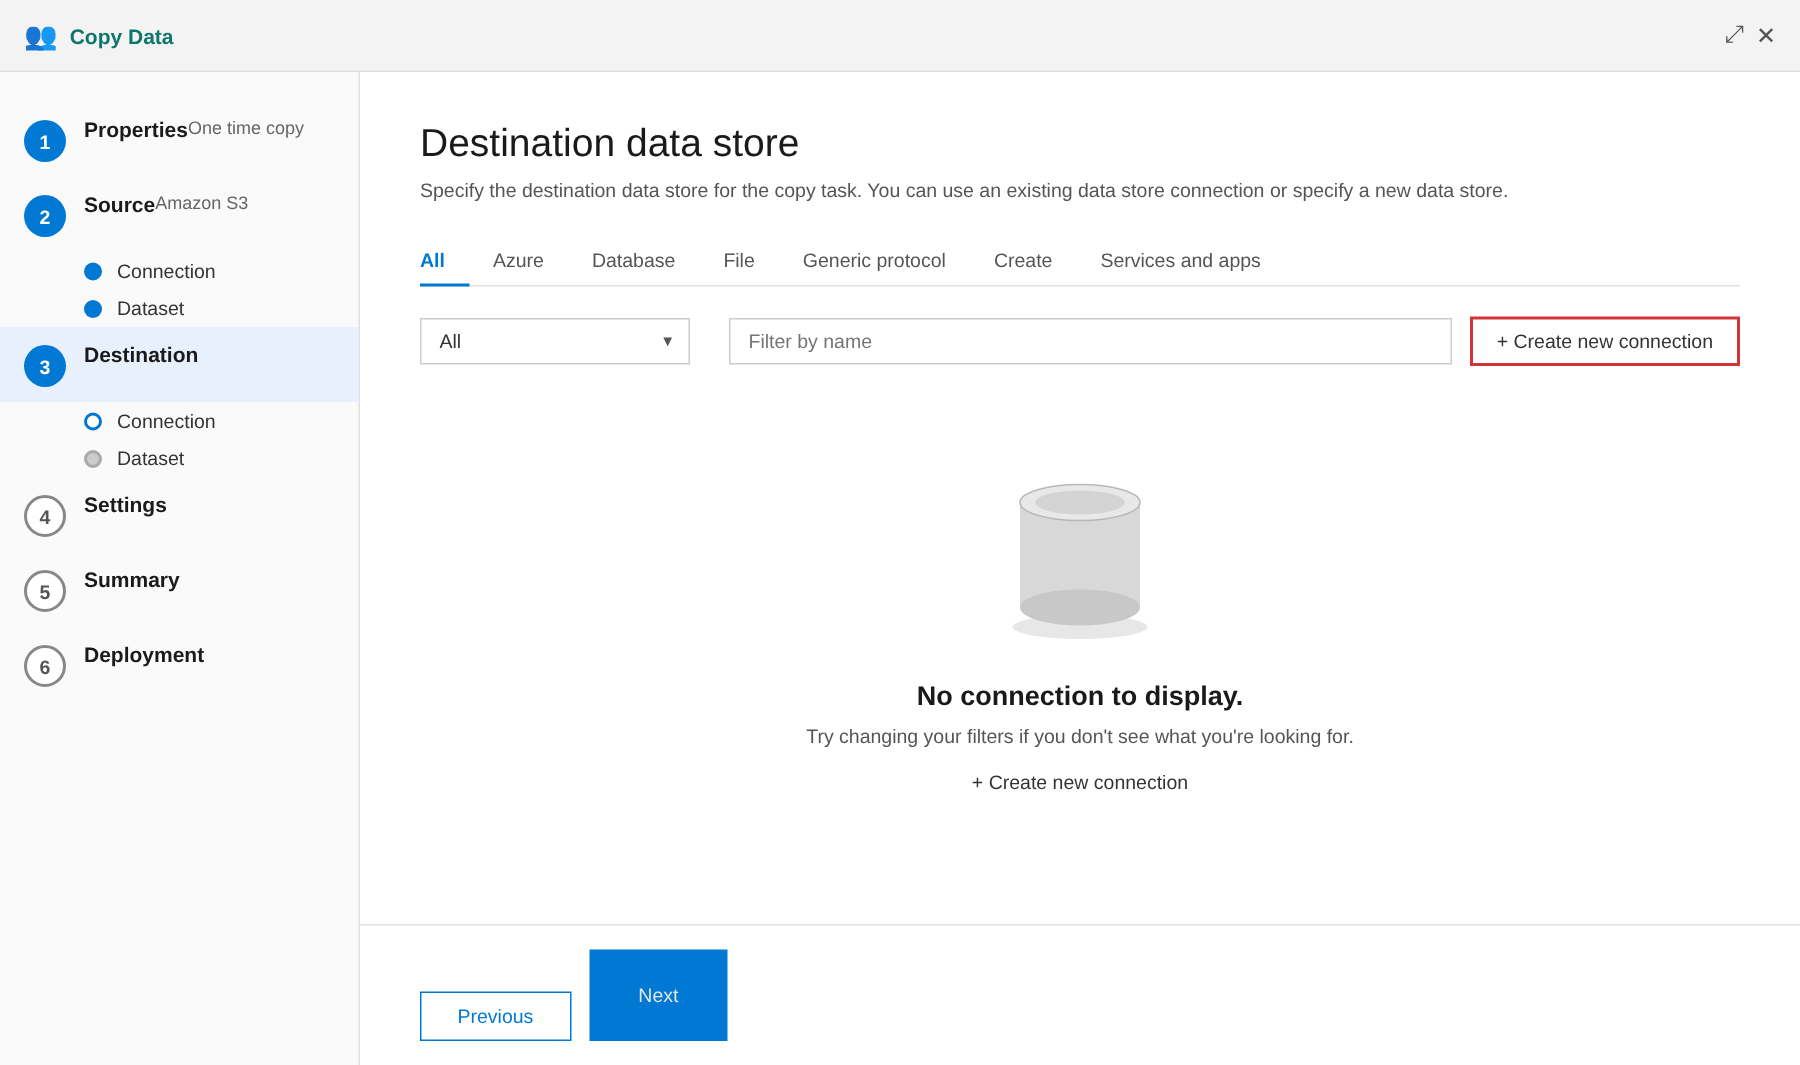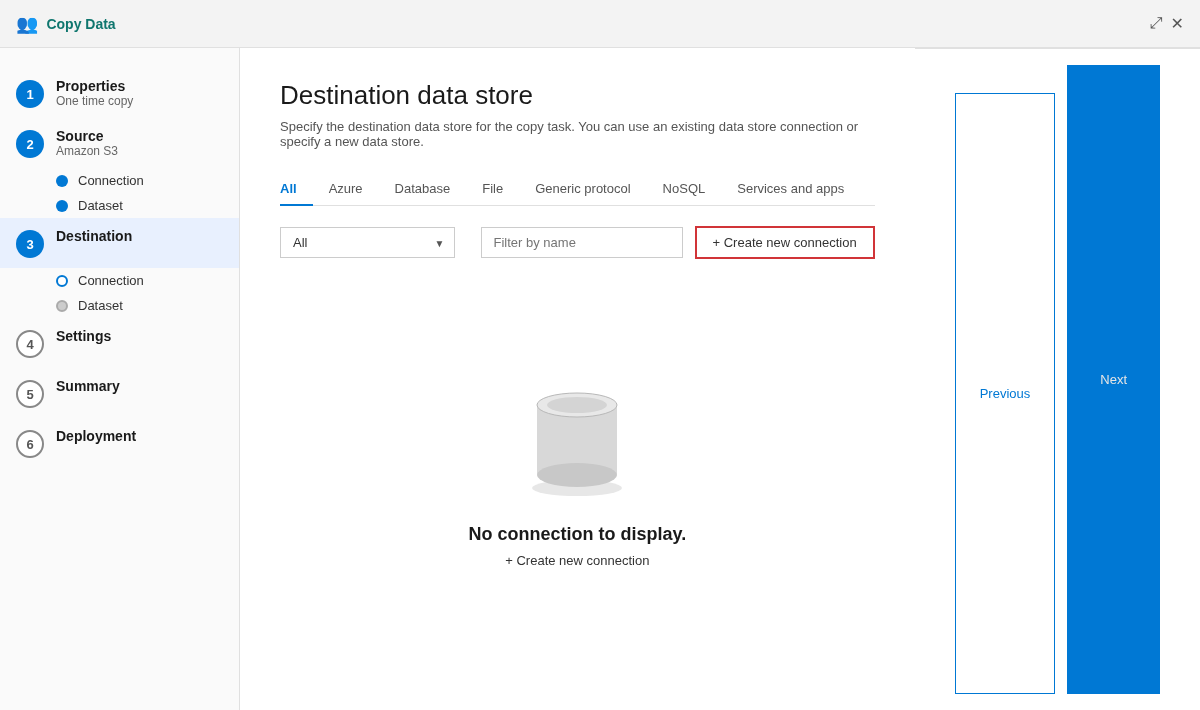--- a/index.html
+++ b/index.html
@@ -54,21 +54,21 @@
       font-size: 13px;
       font-weight: 600;
       margin-right: 12px;
       flex-shrink: 0;
       margin-top: 2px;
     }
     .step-circle.completed { background: #0078d4; color: white; }
     .step-circle.active-step { background: #0078d4; color: white; }
     .step-circle.inactive { background: white; color: #555; border: 2px solid #888; }
 
-    .step-labels { display: flex; flex-direction: column; }
+    .step-labels { display: flex; flex-direction: row; }
     .step-title { font-size: 14px; font-weight: 600; color: #1a1a1a; }
     .step-subtitle { font-size: 12px; color: #666; }
 
     .sub-items { padding-left: 56px; }
     .sub-item {
       display: flex;
       align-items: center;
       padding: 5px 0;
       font-size: 13px;
       color: #333;
@@ -323,32 +323,32 @@
 
     <div class="sidebar-item">
       <div class="step-circle inactive">6</div>
       <div class="step-labels">
         <span class="step-title">Deployment</span>
       </div>
     </div>
 
   </div>
 
-  <div style="flex:1; display:flex; flex-direction:row; background:white; overflow:hidden;">
+  <div style="flex:1; display:flex; flex-direction:column; background:white; overflow:hidden;">
     <div class="content-panel">
       <h1 class="page-title">Destination data store</h1>
       <p class="page-description">Specify the destination data store for the copy task. You can use an existing data store connection or specify a new data store.</p>
 
       <div class="tabs">
         <div class="tab active">All</div>
         <div class="tab">Azure</div>
         <div class="tab">Database</div>
         <div class="tab">File</div>
         <div class="tab">Generic protocol</div>
-        <div class="tab">NoSQL</div>
+        <div class="tab">Create</div>
         <div class="tab">Services and apps</div>
       </div>
 
       <div class="filter-row">
         <div class="select-wrapper">
           <select>
             <option>All</option>
             <option>Azure</option>
             <option>Database</option>
             <option>File</option>
@@ -370,20 +370,21 @@
           <ellipse cx="60" cy="105" rx="40" ry="12" fill="#c8c8c8"></ellipse>
 
           <ellipse cx="60" cy="35" rx="40" ry="12" fill="#e8e8e8"></ellipse>
 
           <ellipse cx="60" cy="35" rx="40" ry="12" fill="none" stroke="#b8b8b8" stroke-width="1"></ellipse>
 
           <ellipse cx="60" cy="35" rx="30" ry="8" fill="#d4d4d4"></ellipse>
         </svg>
 
         <p class="empty-title">No connection to display.</p>
+        <p class="empty-description">Try changing your filters if you don't see what you're looking for.</p>
         <div class="create-link">+ Create new connection</div>
       </div>
     </div>
 
     <div class="footer">
       <button class="btn-secondary">Previous</button>
       <button class="btn-primary">Next</button>
     </div>
   </div>
 </div>

